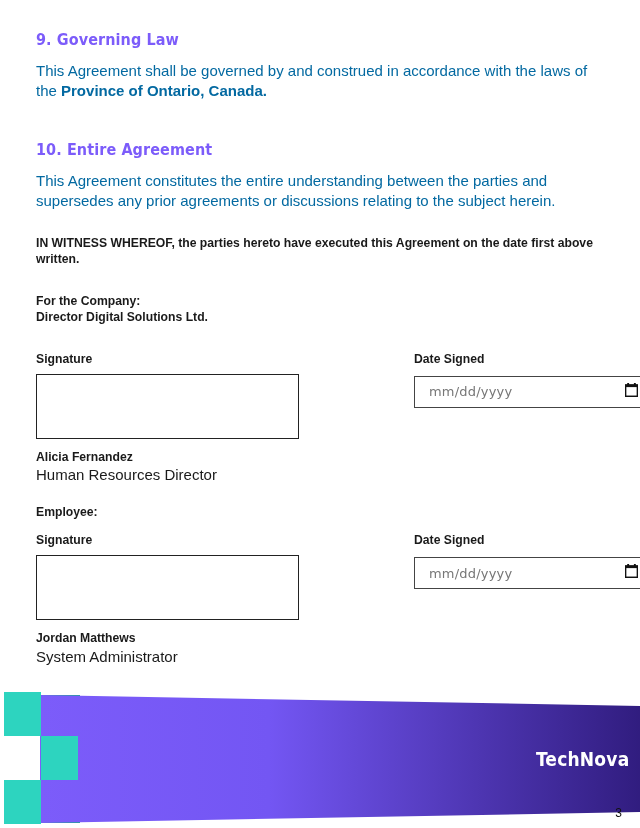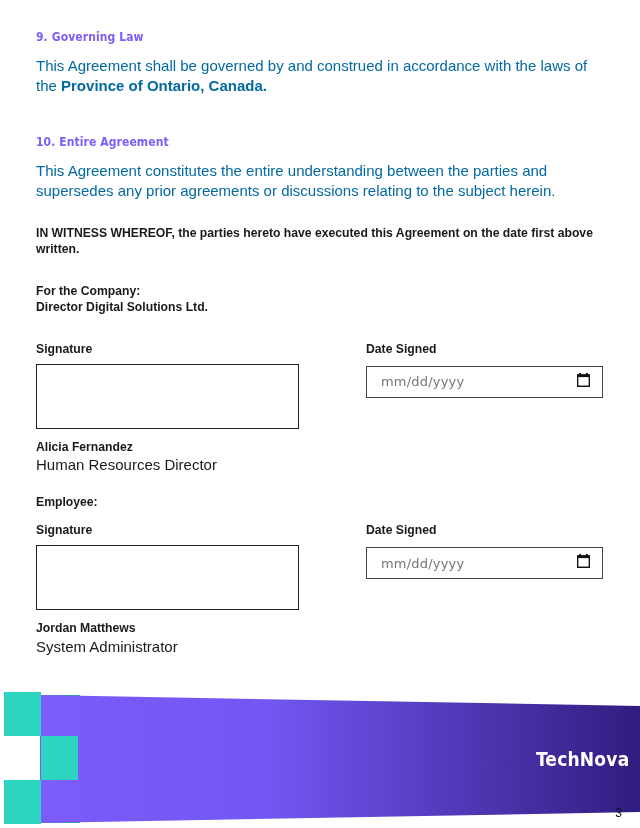--- a/index.html
+++ b/index.html
@@ -22,21 +22,21 @@
     box-sizing: border-box;
   }
   .content {
     padding: 30px 36px 0 36px;
   }
 
   
   .section-heading {
     font-family: "DejaVu Sans Condensed", "DejaVu Sans", sans-serif;
     font-weight: bold;
-    font-size: 12px;
+    font-size: 16px;
     color: #7c5cfa;
     margin: 0 0 12px 0;
     letter-spacing: 0.1px;
   }
   .section-heading.second {
     margin-top: 38px;
   }
 
   
   p.body-text {
@@ -68,20 +68,21 @@
     font-size: 12.2px;
     font-weight: bold;
     line-height: 1.3;
   }
 
   
   .sig-row {
     display: flex;
     align-items: flex-start;
     margin-top: 26px;
+    gap: 48px;
   }
   .sig-col {
     width: 300px;
     flex: 0 0 300px;
   }
   .date-col {
     margin-left: 30px;
     flex: 0 0 265px;
   }
   .field-label {

